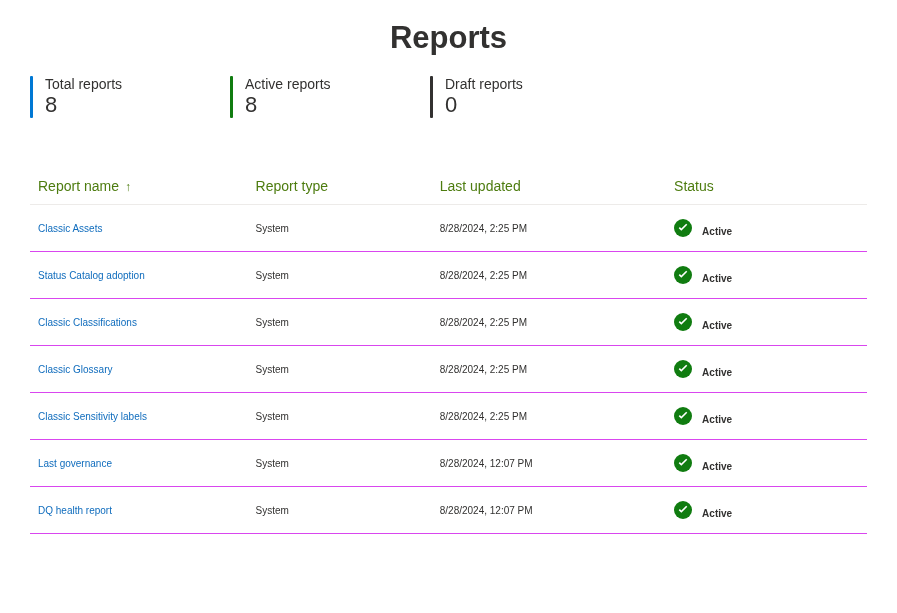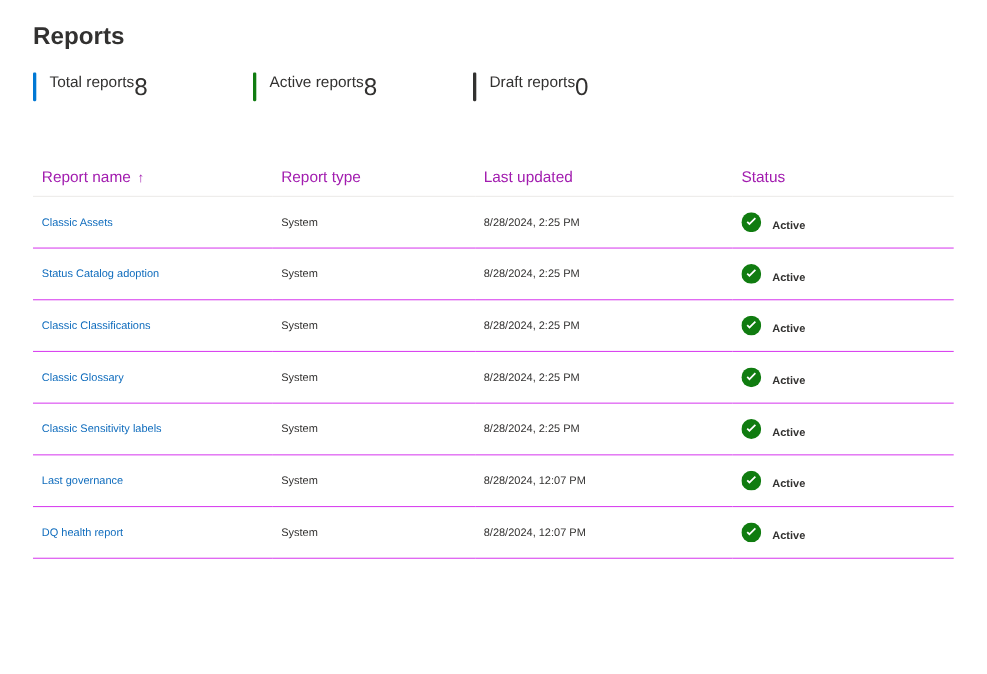--- a/index.html
+++ b/index.html
@@ -4,24 +4,25 @@
   <style>
     * { box-sizing: border-box; }
     body {
       margin: 0;
       padding: 20px 30px;
       font-family: "Segoe UI", -apple-system, BlinkMacSystemFont, sans-serif;
       color: #323130;
       background: #ffffff;
     }
     h1 {
-      font-size: 22px;
+      font-size: 31px;
       font-weight: 600;
       margin: 0 0 20px 0;
       color: #323130;
+      text-align: center;
     }
     .stats {
       display: flex;
       gap: 0;
       margin-bottom: 50px;
     }
     .stat {
       display: flex;
       align-items: stretch;
       width: 200px;
@@ -29,42 +30,42 @@
     .stat-bar {
       width: 3px;
       margin-right: 12px;
       border-radius: 1px;
     }
     .bar-blue { background: #0078d4; }
     .bar-green { background: #107c10; }
     .bar-dark { background: #323130; }
     .stat-content {
       display: flex;
-      flex-direction: row;
+      flex-direction: column;
     }
     .stat-label {
       font-size: 14px;
       color: #323130;
     }
     .stat-value {
       font-size: 22px;
       font-weight: 400;
       color: #323130;
       line-height: 1.2;
     }
     table {
       width: 100%;
       border-collapse: collapse;
       table-layout: fixed;
     }
     thead th {
       text-align: left;
       font-size: 14px;
       font-weight: 400;
-      color: #a21caf;
+      color: #4d7c0f;
       padding: 10px 8px;
       border-bottom: 1px solid #edebe9;
     }
     tbody td {
       font-size: 10px;
       padding: 14px 8px;
       border-bottom: 1px solid #d946ef;
       vertical-align: middle;
     }
     .link {

